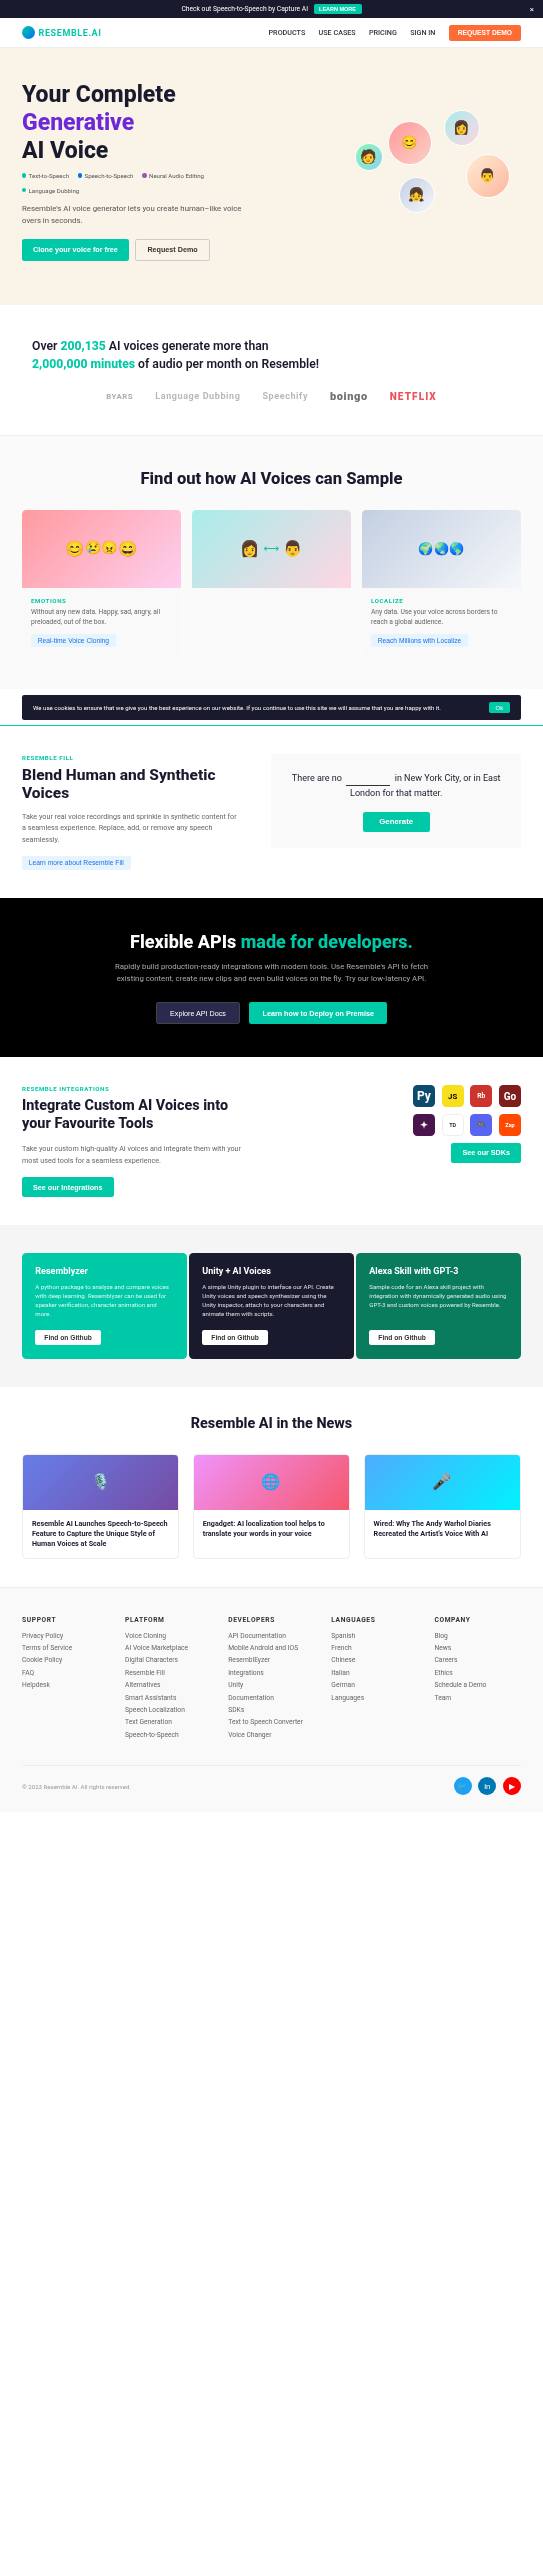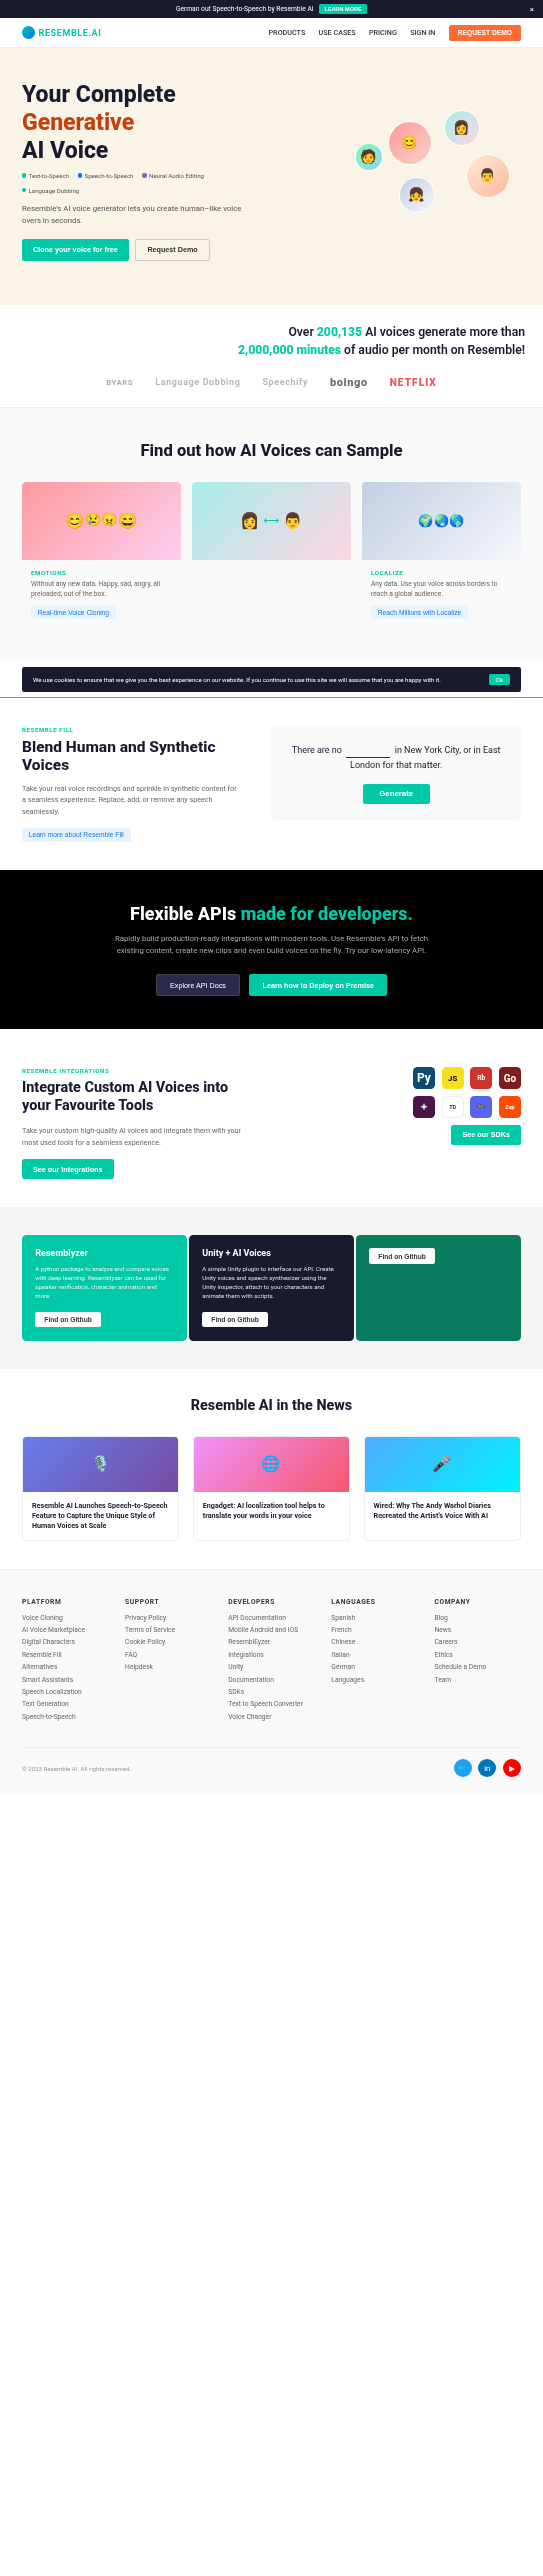--- a/index.html
+++ b/index.html
@@ -100,21 +100,21 @@
       position: relative;
       overflow: hidden;
     }
     .hero-left { max-width: 233px; }
     .hero-title {
       font-size: 23px;
       font-weight: 800;
       line-height: 1.2;
       color: #1a1a2e;
     }
-    .hero-title .yellow { color: #c2410c; }
+    .hero-title .yellow { color: #6d28d9; }
     .hero-tagline {
       display: flex;
       align-items: center;
       gap: 9px;
       margin: 7.8px 0;
     }
     .hero-tag {
       font-size: 6.1px;
       color: #555;
       display: flex;
@@ -179,22 +179,22 @@
       height: 100%;
       display: flex;
       align-items: center;
       justify-content: center;
       font-size: 13.3px;
     }
 
     
     .stats-bar {
       background: #fff;
-      padding: 18px;
-      text-align: right;
+      padding: 32px;
+      text-align: left;
       border-bottom: 0.6px solid #eee;
     }
     .stats-text {
       font-size: 12.2px;
       font-weight: 600;
       color: #1a1a2e;
       line-height: 1.5;
     }
     .stats-text .highlight { color: #00c9a7; font-weight: 800; }
     .logos-row {
@@ -408,21 +408,20 @@
 
     
     .integrations-section {
       padding: 28px 22px;
       background: #fff;
     }
     .integrations-inner {
       display: flex;
       gap: 33px;
       align-items: flex-start;
-      margin-top: 10px;
     }
     .integrations-left { flex: 1; }
     .integrations-label {
       font-size: 6.1px;
       font-weight: 700;
       color: #00c9a7;
       text-transform: uppercase;
       letter-spacing: 0.6px;
       margin-bottom: 4.4px;
     }
@@ -625,21 +624,21 @@
     .avatar-bg.em3 { background: linear-gradient(135deg, #ffecd2, #fcb69f); }
     .avatar-bg.em4 { background: linear-gradient(135deg, #c3cfe2, #f5f7fa); }
     .avatar-bg.em5 { background: linear-gradient(135deg, #84fab0, #8fd3f4); }
 
     .section-bg-light { background: #fafafa; }
   </style>
 </head>
 <body>
 
 <div class="top-banner" style="position:relative;">
-  <span>German out Speech-to-Speech by Resemble AI</span>
+  <span>Check out Speech-to-Speech by Capture AI</span>
   <button class="learn-more-btn">LEARN MORE</button>
   <span class="close-btn">×</span>
 </div>
 
 <nav>
   <div class="nav-logo">
     <div class="nav-logo-icon"></div>
     <span class="nav-logo-text">RESEMBLE.AI</span>
   </div>
   <div class="nav-links">
@@ -834,20 +833,24 @@
       <button class="sample-card-btn">Find on Github</button>
     </div>
     <div class="sample-card dark">
       <div>
         <div class="sample-card-title">Unity + AI Voices</div>
         <div class="sample-card-desc">A simple Unity plugin to interface our API. Create Unity voices and speech synthesizer using the Unity inspector, attach to your characters and animate them with scripts.</div>
       </div>
       <button class="sample-card-btn">Find on Github</button>
     </div>
     <div class="sample-card teal">
+      <div>
+        <div class="sample-card-title">Alexa Skill with GPT-3</div>
+        <div class="sample-card-desc">Sample code for an Alexa skill project with integration with dynamically generated audio using GPT-3 and custom voices powered by Resemble.</div>
+      </div>
       <button class="sample-card-btn">Find on Github</button>
     </div>
   </div>
 </section>
 
 <section class="news-section">
   <h2 class="news-title">Resemble AI in the News</h2>
   <div class="news-grid">
     <div class="news-card">
       <div class="news-card-img news1">🎙️</div>
@@ -865,41 +868,41 @@
       <div class="news-card-img news3">🎤</div>
       <div class="news-card-body">
         <div class="news-card-title">Wired: Why The Andy Warhol Diaries Recreated the Artist's Voice With AI</div>
       </div>
     </div>
   </div>
 </section>
 
 <footer>
   <div class="footer-grid">
+    <div class="footer-col">
+      <div class="footer-col-title">SUPPORT</div>
+      <a class="footer-link">Privacy Policy</a>
+      <a class="footer-link">Terms of Service</a>
+      <a class="footer-link">Cookie Policy</a>
+      <a class="footer-link">FAQ</a>
+      <a class="footer-link">Helpdesk</a>
+    </div>
     <div class="footer-col">
       <div class="footer-col-title">PLATFORM</div>
       <a class="footer-link">Voice Cloning</a>
       <a class="footer-link">AI Voice Marketplace</a>
       <a class="footer-link">Digital Characters</a>
       <a class="footer-link">Resemble Fill</a>
       <a class="footer-link">Alternatives</a>
       <a class="footer-link">Smart Assistants</a>
       <a class="footer-link">Speech Localization</a>
       <a class="footer-link">Text Generation</a>
       <a class="footer-link">Speech-to-Speech</a>
     </div>
     <div class="footer-col">
-      <div class="footer-col-title">SUPPORT</div>
-      <a class="footer-link">Privacy Policy</a>
-      <a class="footer-link">Terms of Service</a>
-      <a class="footer-link">Cookie Policy</a>
-      <a class="footer-link">FAQ</a>
-      <a class="footer-link">Helpdesk</a>
-    </div>
-    <div class="footer-col">
       <div class="footer-col-title">DEVELOPERS</div>
       <a class="footer-link">API Documentation</a>
       <a class="footer-link">Mobile Android and IOS</a>
       <a class="footer-link">ResemblEyzer</a>
       <a class="footer-link">Integrations</a>
       <a class="footer-link">Unity</a>
       <a class="footer-link">Documentation</a>
       <a class="footer-link">SDKs</a>
       <a class="footer-link">Text to Speech Converter</a>
       <a class="footer-link">Voice Changer</a>

